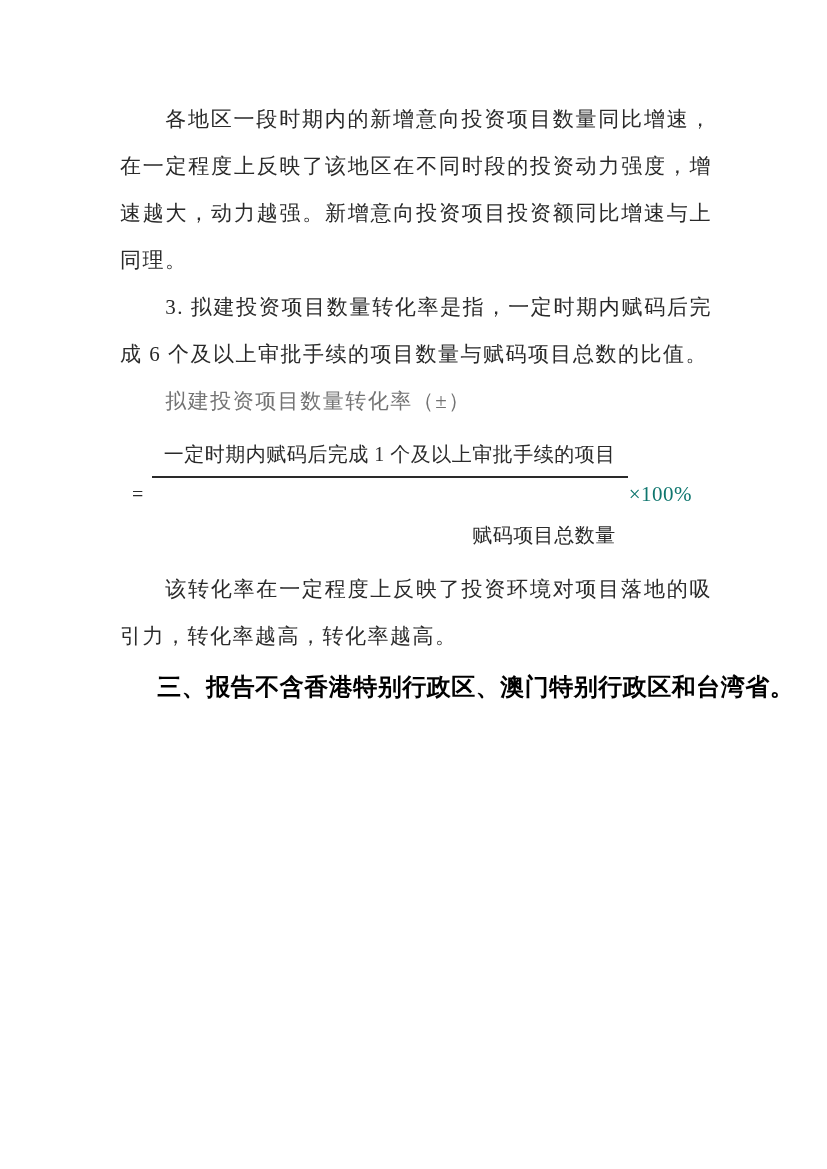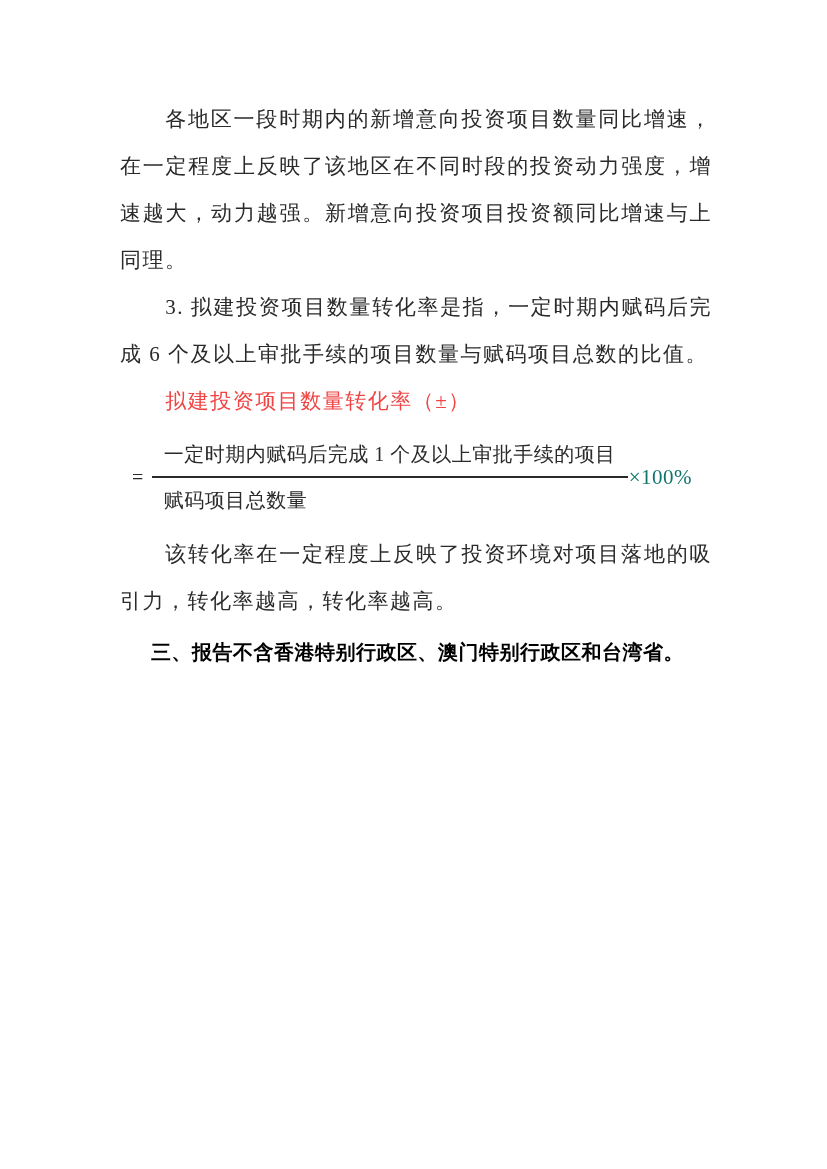--- a/index.html
+++ b/index.html
@@ -35,65 +35,66 @@
     text-indent: 2.15em;
     color: #2a2a2a;
     font-weight: 400;
   }
 
   .formula-label {
     font-size: 21px;
     line-height: 47px;
     letter-spacing: 1.5px;
     text-indent: 2.15em;
-    color: #ef4444;
+    color: #737373;
   }
 
   .formula {
     display: flex;
     align-items: center;
     margin: 14px 0 16px 12px;
     font-size: 20px;
     letter-spacing: 0.5px;
     color: #2a2a2a;
   }
 
   .eq-sign {
     font-size: 20px;
     margin-right: 8px;
     color: #2a2a2a;
   }
 
   .fraction {
     display: inline-block;
-    text-align: left;
+    text-align: right;
   }
 
   .fraction .num {
     display: block;
     padding: 2px 12px 9px 12px;
     line-height: 26px;
     border-bottom: 2px solid #2a2a2a;
   }
 
   .fraction .den {
     display: block;
     padding: 9px 12px 2px 12px;
     line-height: 26px;
+    margin-top: 35px;
   }
 
   .times {
     font-size: 21px;
     margin-left: 1px;
     white-space: nowrap;
     color: #0f766e;
   }
 
   .bold-para {
-    font-size: 20px;
+    font-size: 24px;
     line-height: 44px;
     letter-spacing: 0.5px;
     font-weight: 700;
     color: #000000;
     text-indent: 1.55em;
     margin-top: 5px;
     white-space: nowrap;
   }
 
   .page-number {

